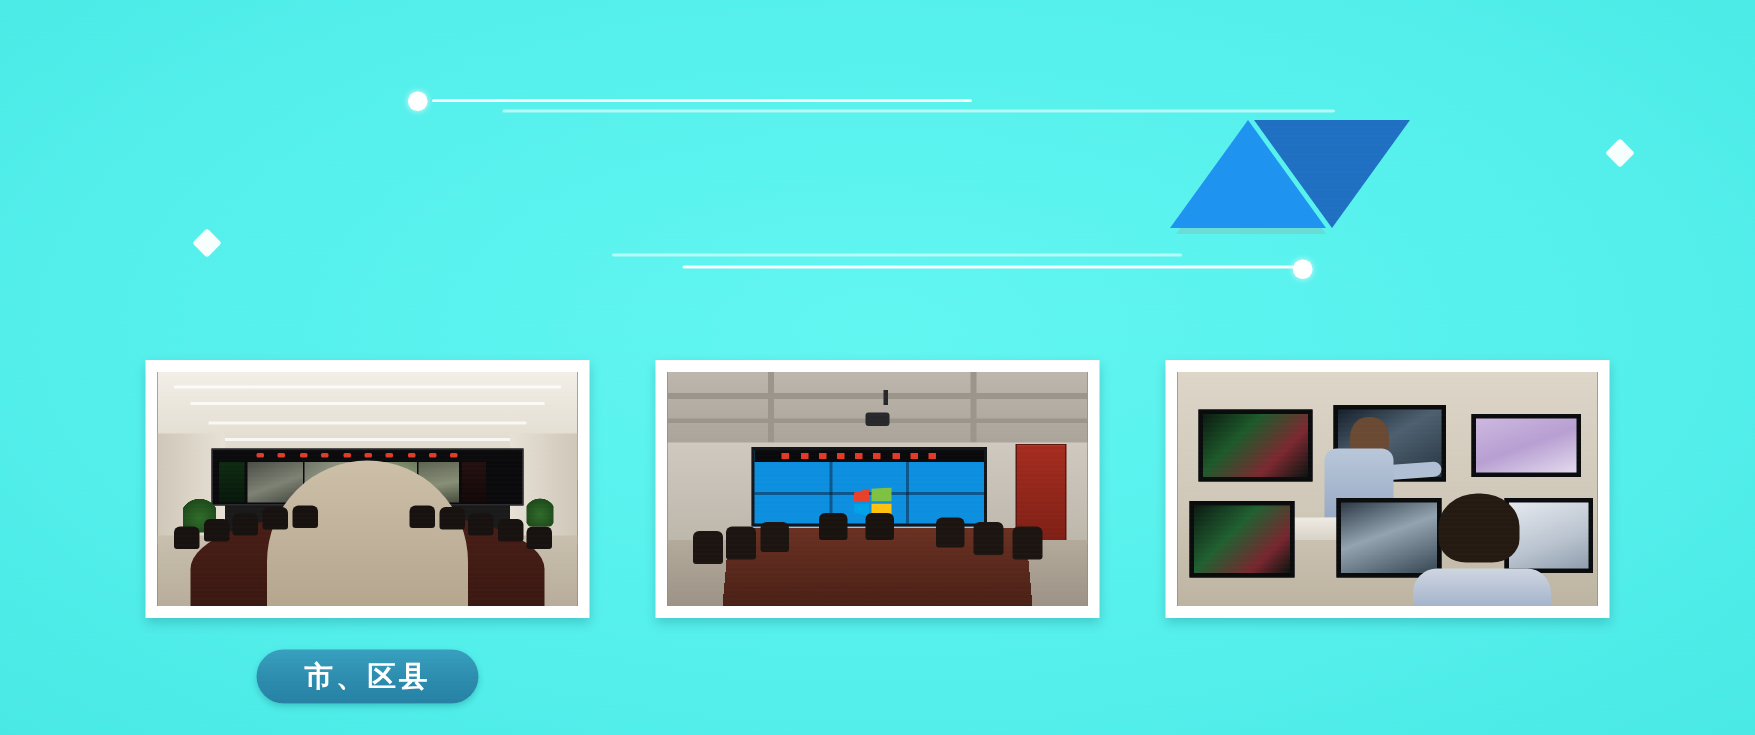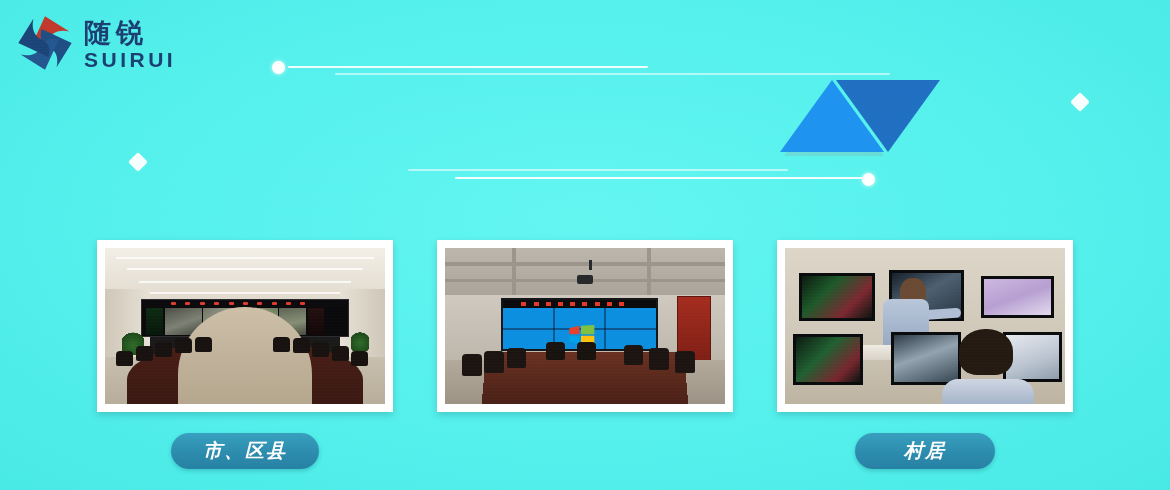--- a/index.html
+++ b/index.html
@@ -163,21 +163,20 @@
 
   
   .cards {
     position: absolute;
     left: 0;
     top: 240px;
     width: 1170px;
     display: flex;
     justify-content: center;
     gap: 44px;
-    font-style: italic;
   }
   .card { width: 296px; }
   .photo-frame {
     background: #ffffff;
     padding: 8px;
     box-shadow: 0 3px 7px rgba(0, 70, 80, 0.22);
     width: 280px;
     height: 156px;
     box-sizing: content-box;
   }
@@ -247,36 +246,20 @@
   .p3-officer-body { position:absolute; left:35%; top:33%; width:46px; height:46px; background:linear-gradient(180deg,#b9c7da,#98aac4); border-radius:8px 8px 0 0; }
   .p3-officer-arm { position:absolute; left:48%; top:39%; width:42px; height:10px; background:#b0bfd4; border-radius:5px; transform: rotate(-4deg); }
   .p3-seated-head { position:absolute; left:62%; top:52%; width:54px; height:46px; background:#241a12; border-radius:48% 48% 34% 34%; }
   .p3-seated-body { position:absolute; left:56%; top:84%; width:92px; height:28px; background:linear-gradient(180deg,#cfd6e2,#9fb0c8); border-radius:16px 16px 0 0; }
 </style>
 </head>
 <body>
 
 <div id="slide">
 
-  <div class="logo-wrap">
-    <svg class="logo-mark" viewBox="0 0 100 100">
-
-      <path d="M50 4 L92 30 C74 26 62 32 56 44 C50 56 42 60 26 56 Z" fill="#c0392b"></path>
-
-      <path d="M96 50 L70 92 C74 74 68 62 56 56 C44 50 40 42 44 26 Z" fill="#1f4e85"></path>
-
-      <path d="M50 96 L8 70 C26 74 38 68 44 56 C50 44 58 40 74 44 Z" fill="#24568f"></path>
-
-      <path d="M4 50 L30 8 C26 26 32 38 44 44 C56 50 60 58 56 74 Z" fill="#1b4578"></path>
-    </svg>
-    <span class="logo-text">
-      <span class="logo-cn">随锐</span>
-      <span class="logo-en">SUIRUI</span>
-    </span>
-  </div>
 
   <div class="diamond" style="left:131px; top:155px; width:14px; height:14px;"></div>
   <div class="diamond" style="left:1073px; top:95px; width:14px; height:14px;"></div>
 
   <div class="dot" style="left:272px; top:61px; width:13px; height:13px;"></div>
   <div class="dot" style="left:862px; top:173px; width:13px; height:13px;"></div>
 
   <div class="hline" style="left:288px; top:66px; width:360px;"></div>
   <div class="hline soft" style="left:335px; top:73px; width:555px;"></div>
   <div class="hline" style="left:455px; top:177px; width:412px;"></div>
@@ -410,17 +393,16 @@
           <div class="mon" style="left:38%; top:54%; width:25%; height:34%;">
             <div class="scr" style="background:linear-gradient(160deg,#2c3a46 0%,#93a4b0 45%,#364552 100%);"></div>
           </div>
           <div class="mon" style="left:78%; top:54%; width:21%; height:32%;">
             <div class="scr" style="background:linear-gradient(160deg,#e6eaf0 0%,#b9c3cf 60%,#8f9dac 100%);"></div>
           </div>
           <div class="p3-seated-head"></div>
           <div class="p3-seated-body"></div>
         </div>
       </div>
-      <div class="pill w3">村居</div>
     </div>
 
   </div>
 </div>
 
 </body></html>

